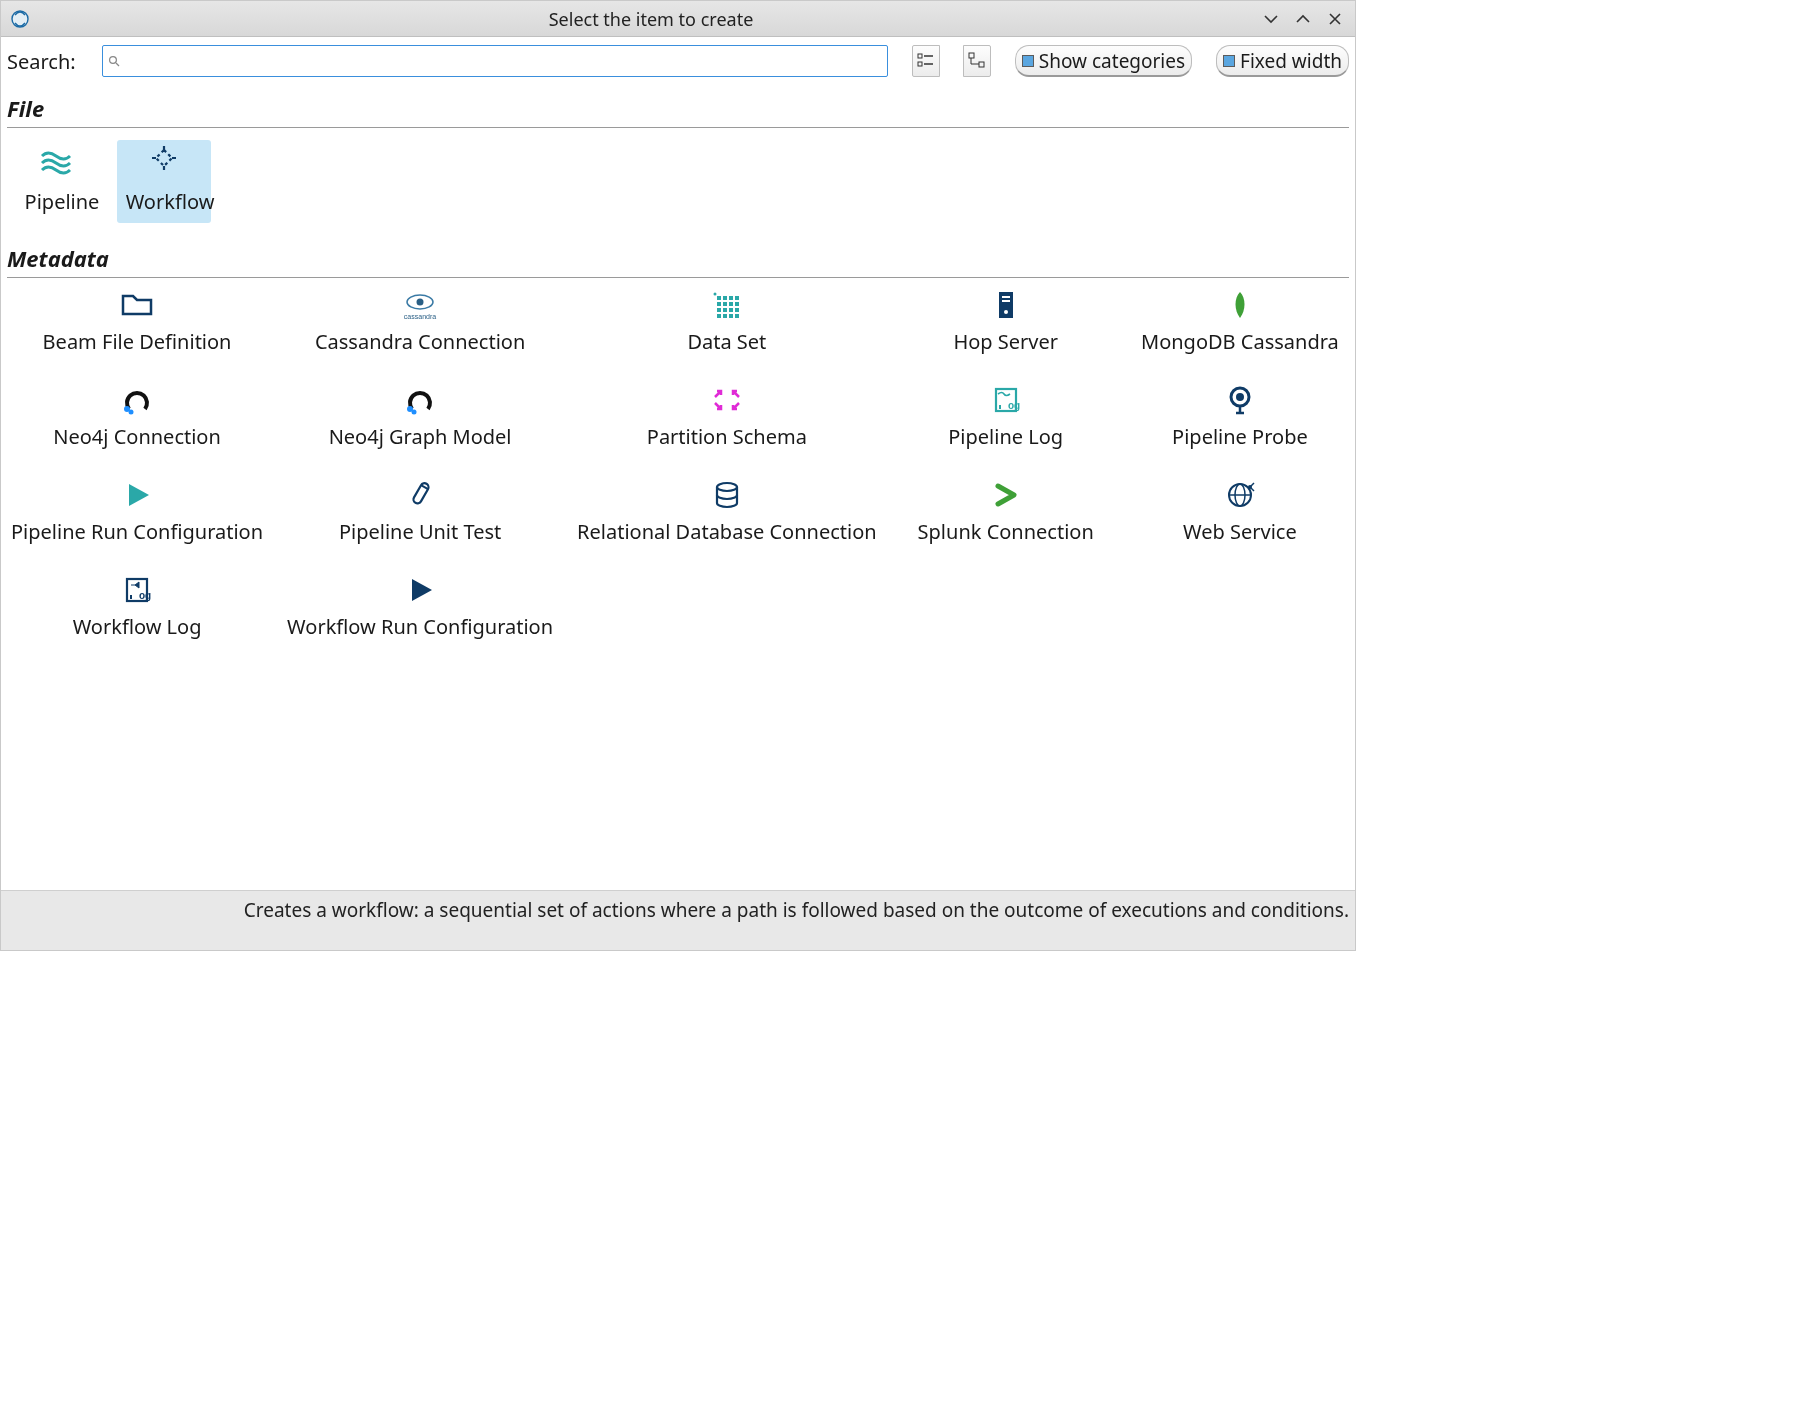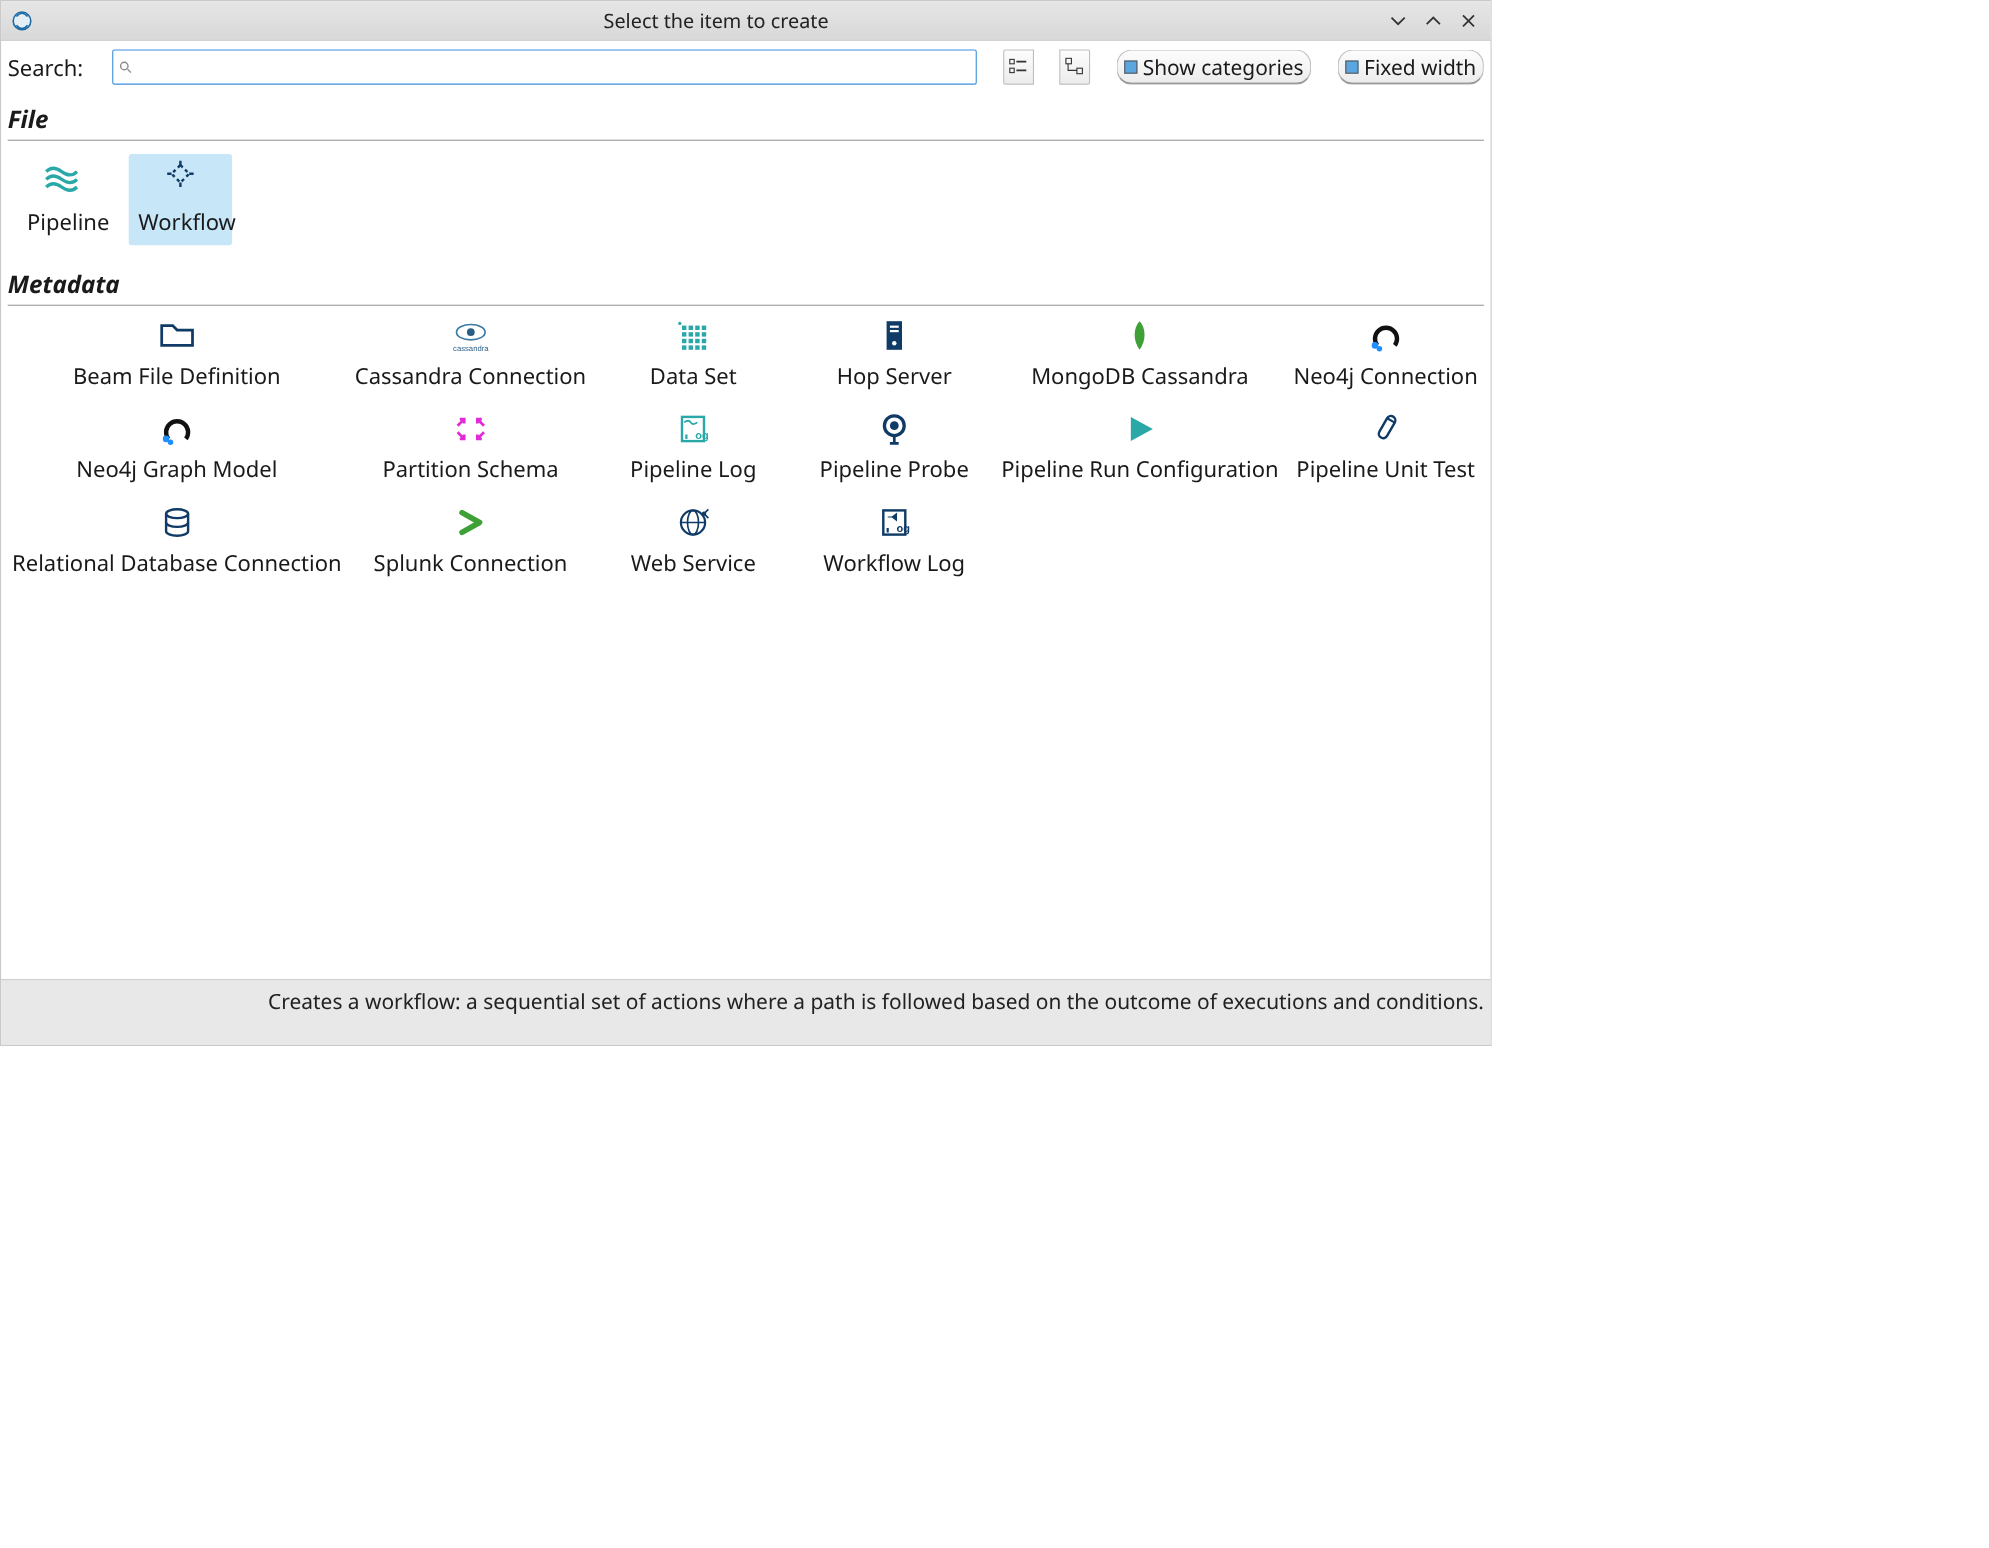--- a/index.html
+++ b/index.html
@@ -25,21 +25,21 @@
   .content { flex:1; overflow:auto; padding:4px 6px 0 6px; }
   .section-title { font-style:italic; font-weight:bold; font-size:22px; padding:6px 0 2px 0; }
   .hr { height:1px; background:#9a9a9a; margin:2px 0 8px 0; }
 
   .file-row { display:flex; gap:14px; padding:4px 2px 14px 2px; }
   .file-item { width:94px; display:flex; flex-direction:column; align-items:center; gap:8px; padding:6px 4px 8px 4px; cursor:default; border-radius:3px; }
   .file-item.selected { background:#c7e6f7; }
   .file-item .ic { width:40px; height:34px; display:flex; align-items:center; justify-content:center; }
   .file-item .lbl { font-size:20px;margin-left:12px; }
 
-  .meta-grid { display:grid; grid-template-columns: repeat(6, 1fr); column-gap:8px; row-gap:10px; padding:0 2px; }
+  .meta-grid { display:grid; grid-template-columns: repeat(5, 1fr); column-gap:8px; row-gap:10px; padding:0 2px;gap:20px; }
   .meta-item { display:flex; flex-direction:column; align-items:center; gap:6px; padding:2px 2px 6px 2px; cursor:default; }
   .meta-item .ic { width:44px; height:34px; display:flex; align-items:center; justify-content:center; }
   .meta-item .lbl { font-size:20px; text-align:center; white-space:nowrap; }
 
   .statusbar { height:60px; background:#e8e8e8; border-top:1px solid #cfcfcf; display:flex; align-items:flex-start; padding:6px 6px; font-size:19px; color:#222;justify-content:flex-end; }
 
   svg { display:block; }
 </style>
 </head>
 <body>
@@ -313,20 +313,28 @@
           <span class="ic">
             <svg width="40" height="34" viewBox="0 0 40 34">
               <rect x="10" y="6" width="20" height="22" fill="none" stroke="#0f3b66" stroke-width="2.2"></rect>
               <path d="M18 12 L22 9 L22 15 Z M14 12 L18 12" fill="#0f3b66" stroke="#0f3b66"></path>
               <text x="22" y="26" font-size="10" fill="#0f3b66" font-family="Arial" font-weight="bold">og</text>
               <path d="M14 22 L14 26" stroke="#0f3b66" stroke-width="2"></path>
             </svg>
           </span>
           <span class="lbl">Workflow Log</span>
         </div>
+        <div class="meta-item">
+          <span class="ic">
+            <svg width="40" height="34" viewBox="0 0 40 34">
+              <path d="M12 6 L32 17 L12 28 Z" fill="#0f3b66"></path>
+            </svg>
+          </span>
+          <span class="lbl">Workflow Run Configuration</span>
+        </div>
       </div>
 
   </div>
 
   <div class="statusbar">
     <span>Creates a workflow: a sequential set of actions where a path is followed based on the outcome of executions and conditions.</span>
   </div>
 
 </div>
 

